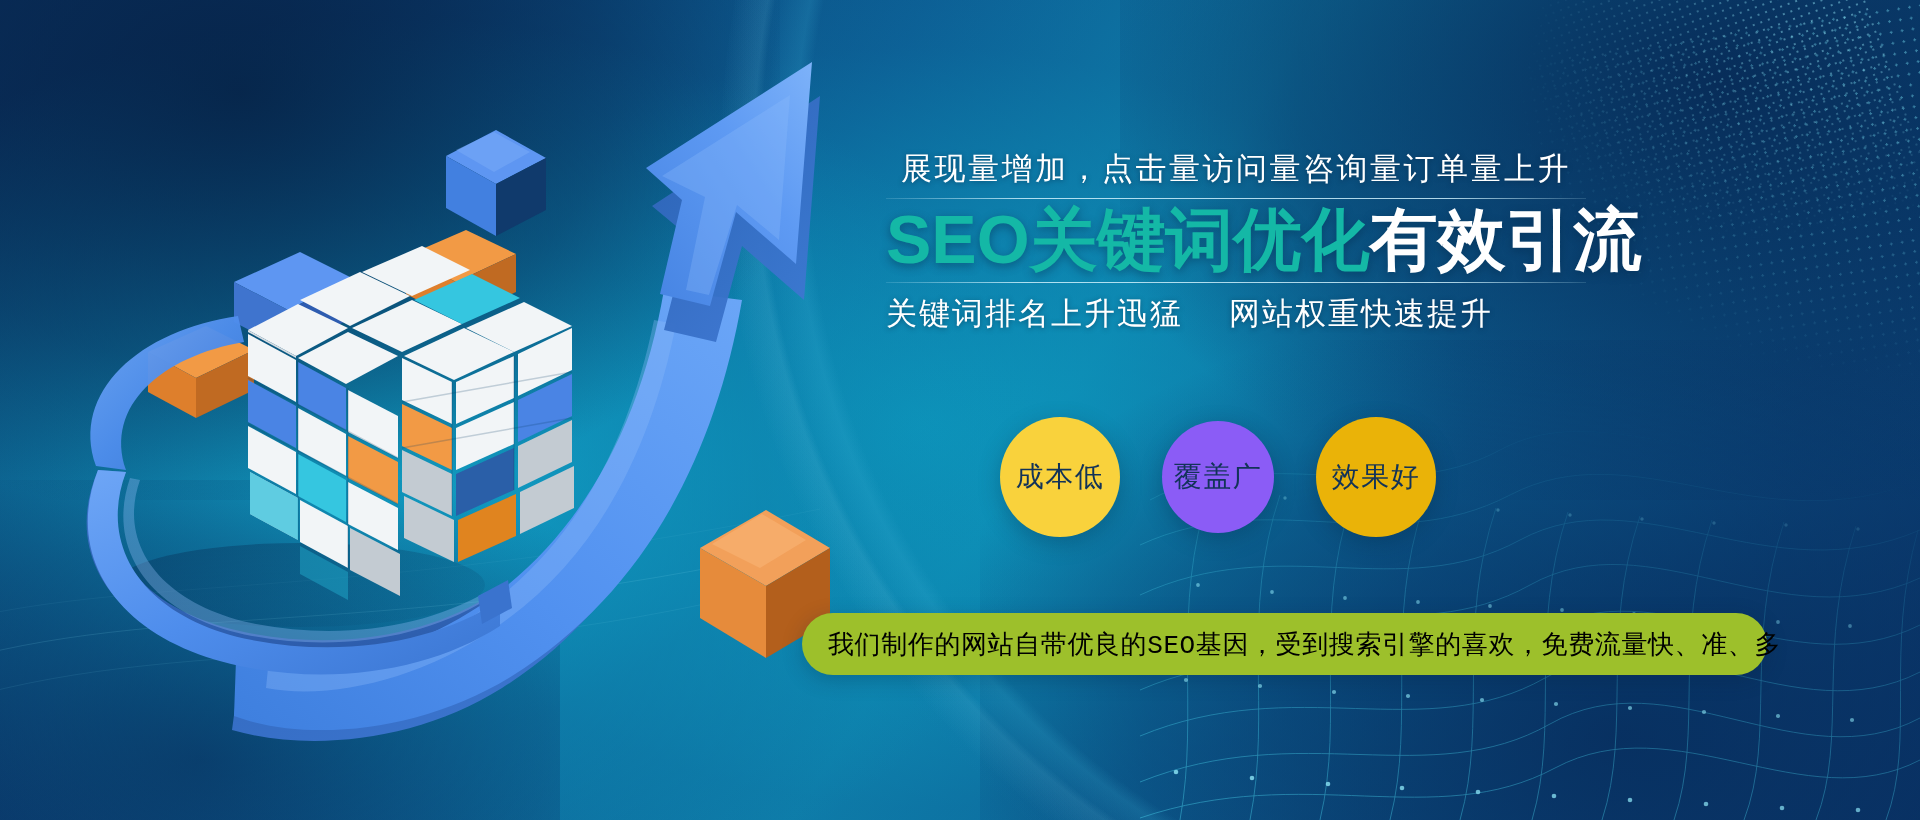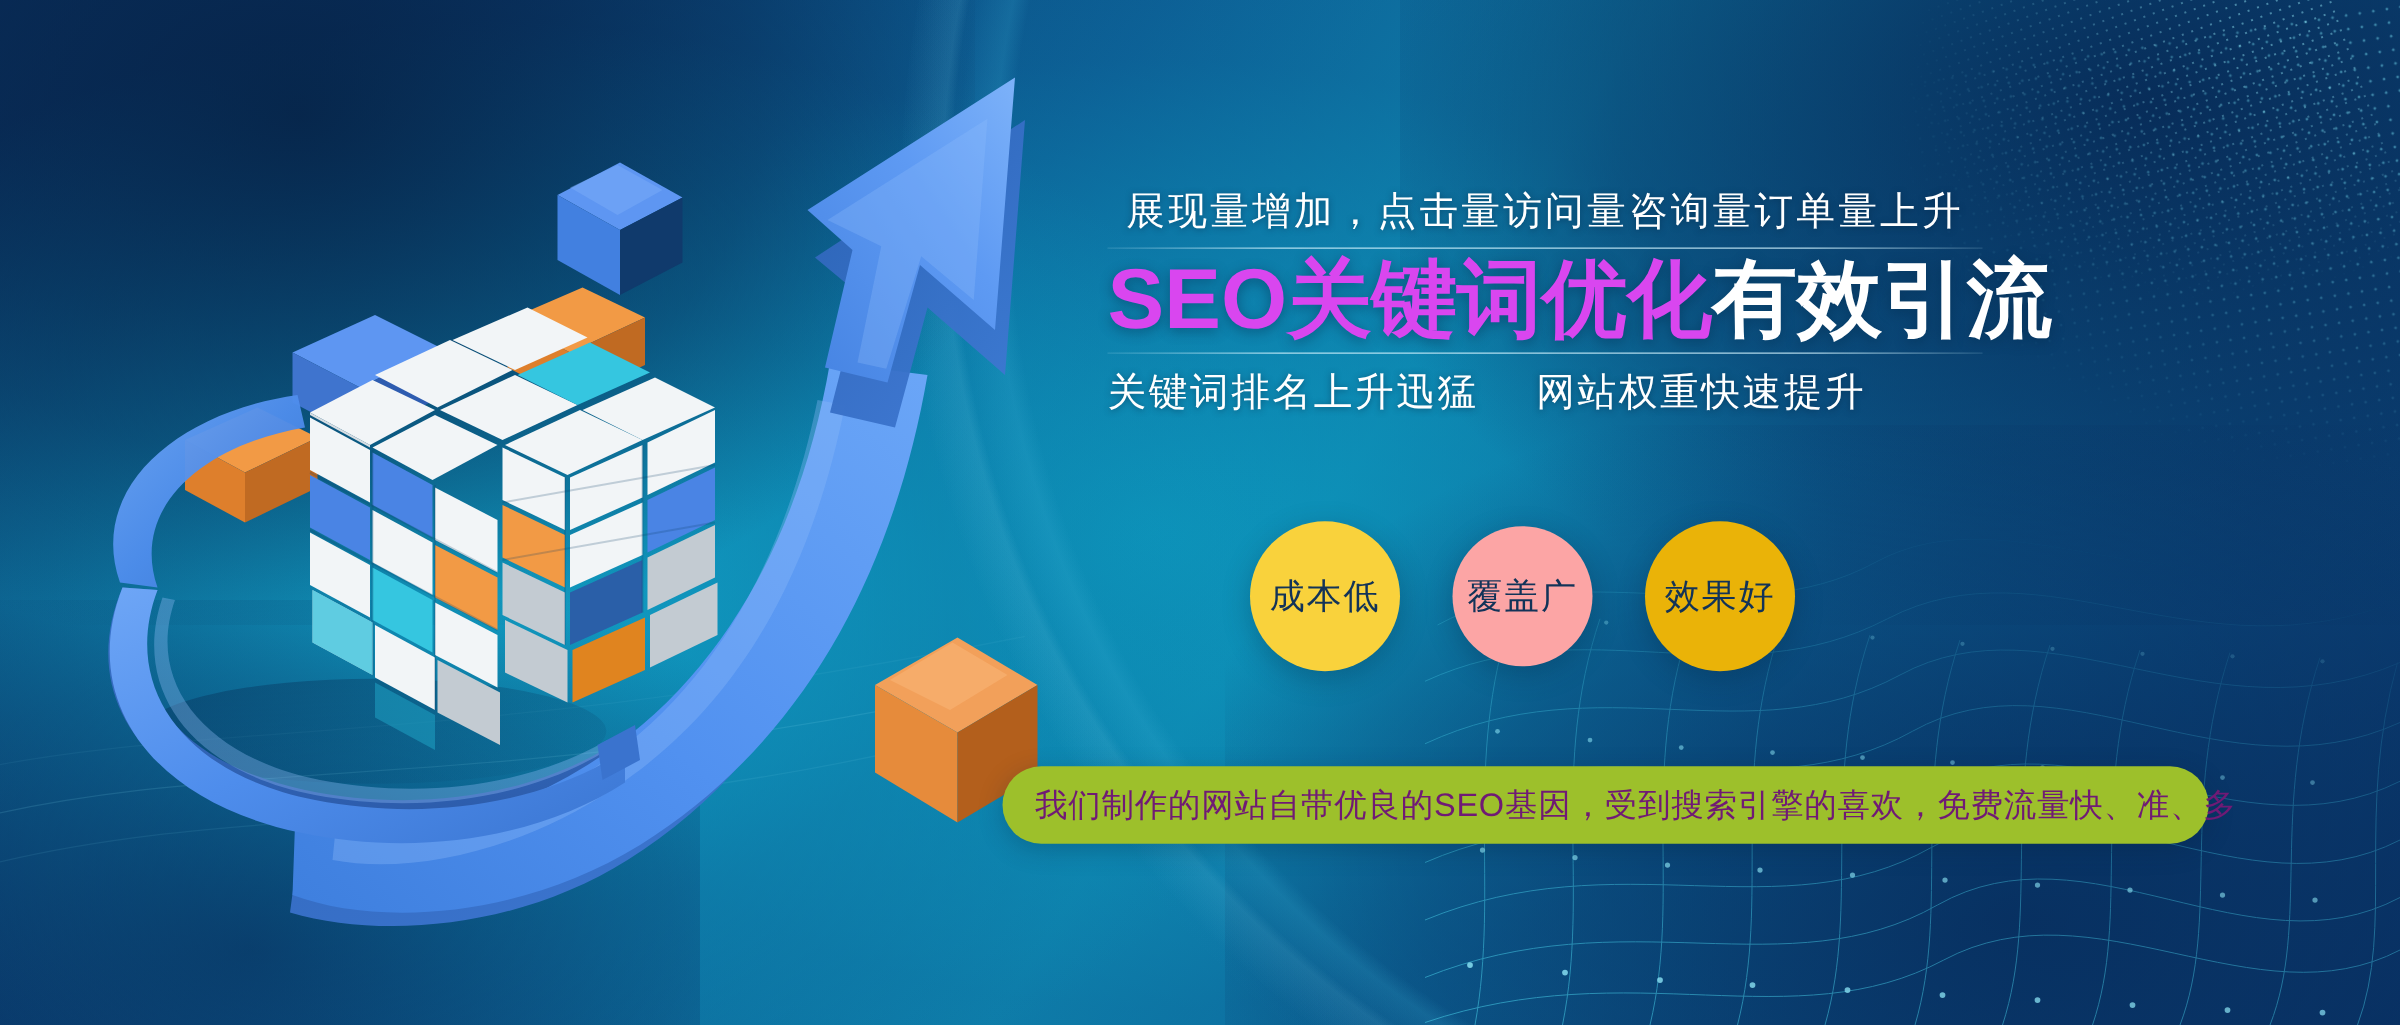--- a/index.html
+++ b/index.html
@@ -77,21 +77,21 @@
     font-size:31px;color:#ffffff;letter-spacing:2.5px;white-space:nowrap;
     text-align:center;line-height:1.25;
     text-shadow:0 1px 5px rgba(3,34,62,.5);
   }
   .rule{height:1px;background:linear-gradient(to right, rgba(190,235,250,.15), rgba(205,240,252,.85) 20%, rgba(205,240,252,.85) 80%, rgba(190,235,250,.15));margin:9px 0 4px;}
   .rule.bottom{margin:6px 0 10px;}
   .headline{
     font-size:68px;font-weight:bold;white-space:nowrap;text-align:center;
     letter-spacing:0px;line-height:1.08;
   }
-  .headline .hl-y{color:#d946ef;text-shadow:0 3px 10px rgba(4,40,70,.45);}
+  .headline .hl-y{color:#14b8a6;text-shadow:0 3px 10px rgba(4,40,70,.45);}
   .headline .hl-w{color:#ffffff;text-shadow:0 3px 10px rgba(4,40,70,.45);text-align:right;}
   .line-sub{
     font-size:31px;color:#ffffff;letter-spacing:2px;white-space:nowrap;
     text-align:left;text-shadow:0 1px 5px rgba(3,34,62,.5);
   }
   .line-sub .gap{display:inline-block;width:46px;}
 
   
   .circles{position:absolute;left:1000px;top:417px;width:560px;height:180px;}
   .circ{
@@ -104,22 +104,23 @@
   .circ.c2{left:162px;top:4px;width:112px;height:112px;}
   .circ.c3{left:316px;top:0;width:120px;height:120px;}
 
   
   .pill{
     position:absolute;left:802px;top:613px;width:965px;height:62px;
     border-radius:31px;display:flex;align-items:center;
     box-shadow:0 5px 20px rgba(3,32,58,.25);
   }
   .pill span{
-    color:#701a75;font-size:26px;letter-spacing:.6px;white-space:nowrap;
+    color:#000000;font-size:26px;letter-spacing:.6px;white-space:nowrap;
     padding-left:26px;
+    font-family:Liberation Mono, monospace;
   }
 </style>
 </head>
 <body>
 
 <div id="banner">
 
   <div class="bg-base"></div>
   <div class="bg-corner-dark-tl"></div>
   <div class="bg-corner-dark-tr"></div>
@@ -415,21 +416,21 @@
     <div class="rule bottom"></div>
     <div class="line-sub">
       <span>关键词排名上升迅猛</span><span class="gap"></span><span>网站权重快速提升</span>
     </div>
   </div>
 
   <div class="circles">
     <div class="circ c1" style="background:#F9D23C;color:#123358;">
       <span>成本低</span>
     </div>
-    <div class="circ c2" style="background:#fca5a5;color:#123358;">
+    <div class="circ c2" style="background:#8b5cf6;color:#123358;">
       <span>覆盖广</span>
     </div>
     <div class="circ c3" style="background:#eab308;color:#123358;">
       <span>效果好</span>
     </div>
   </div>
 
   <div class="pill" style="background:#9DC02B;">
     <span>我们制作的网站自带优良的SEO基因，受到搜索引擎的喜欢，免费流量快、准、多</span>
   </div>

